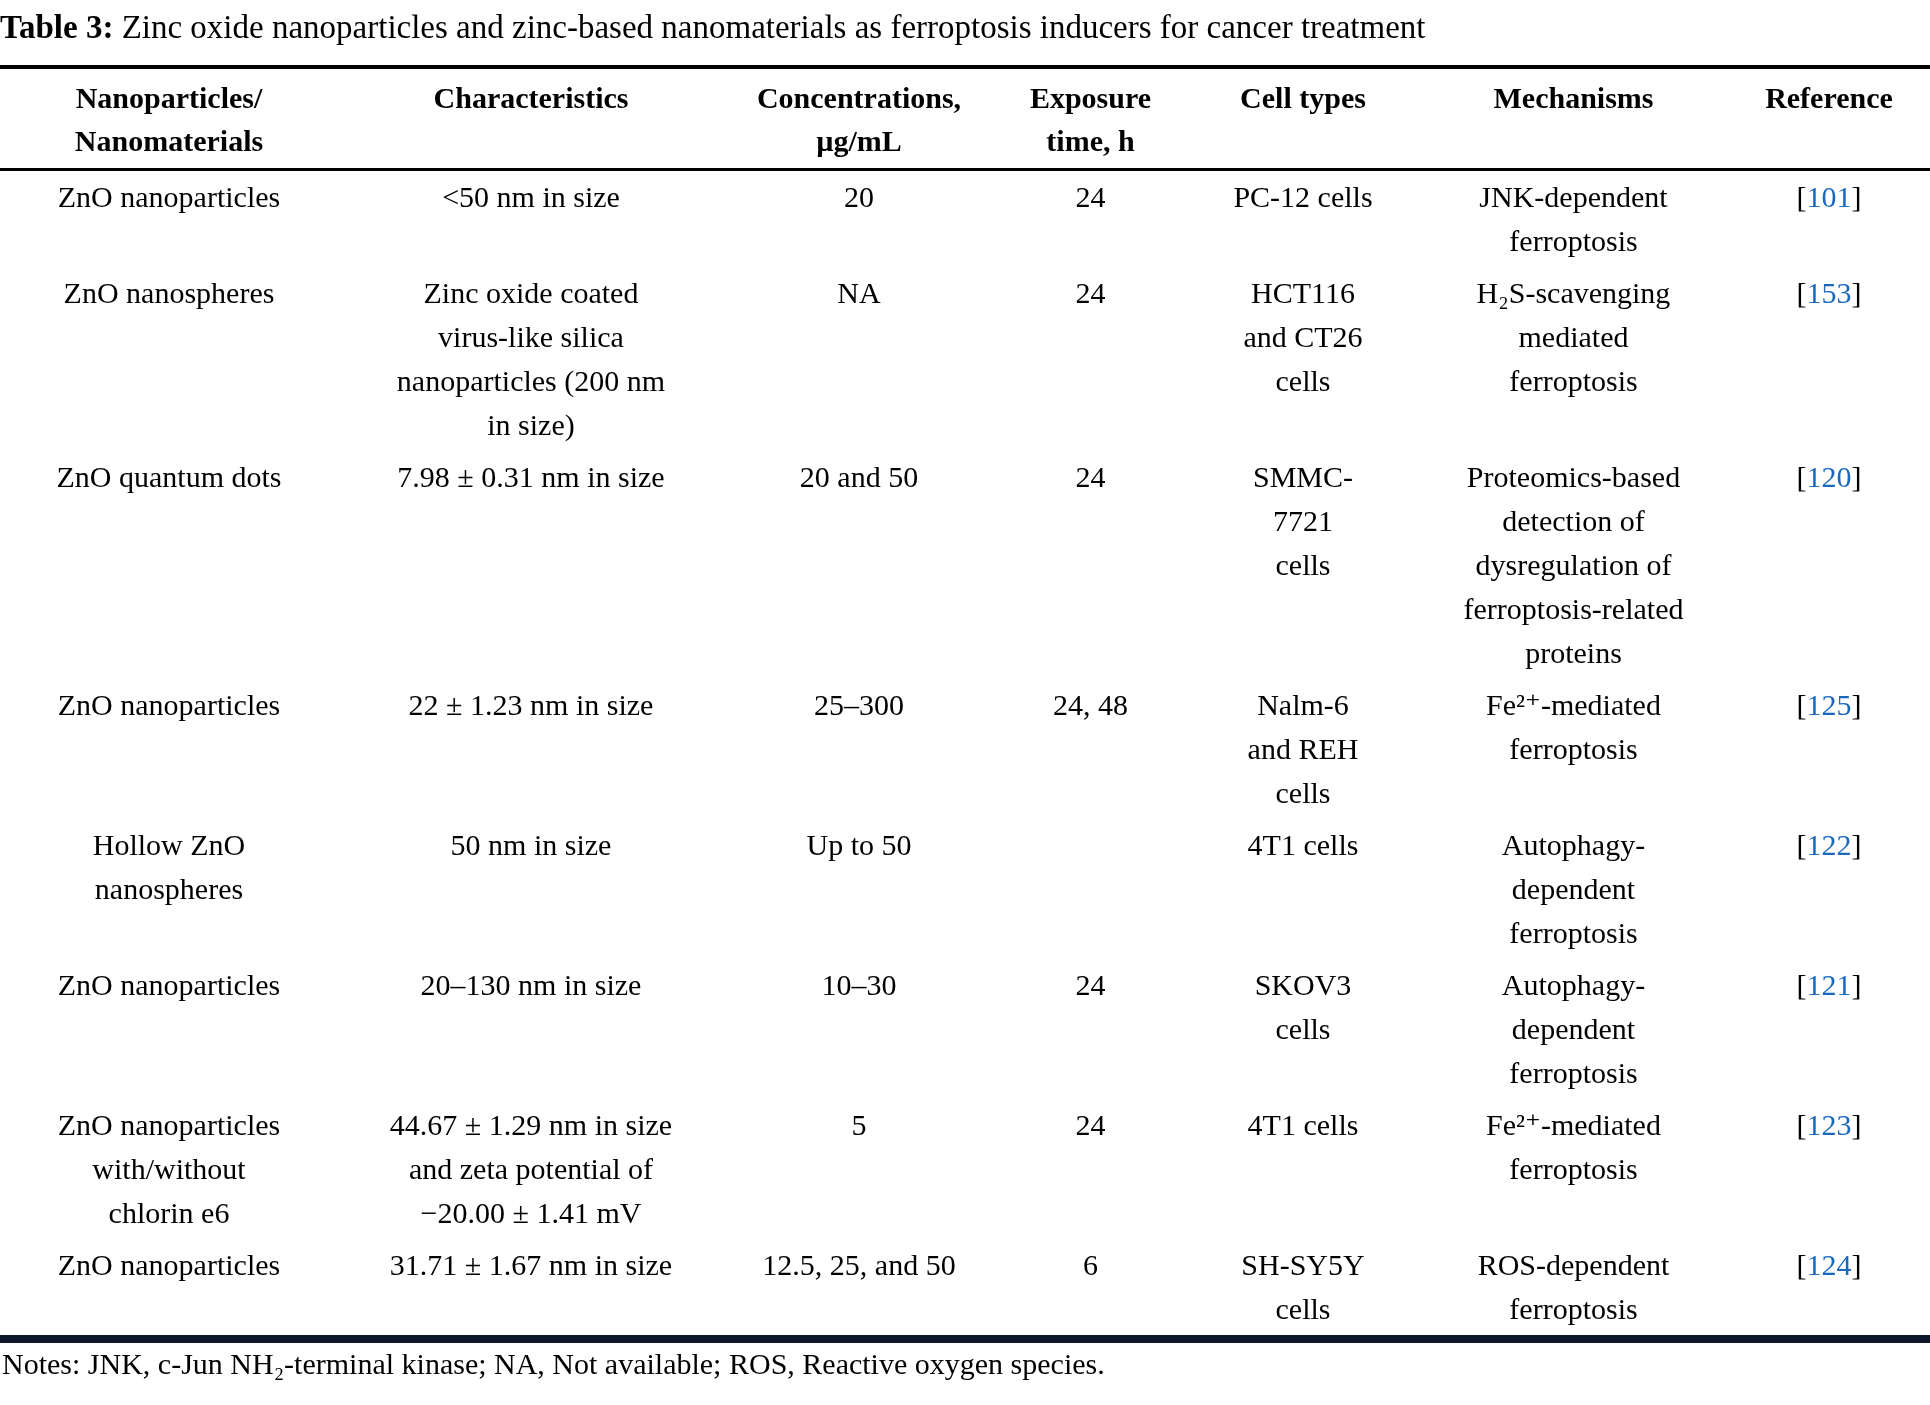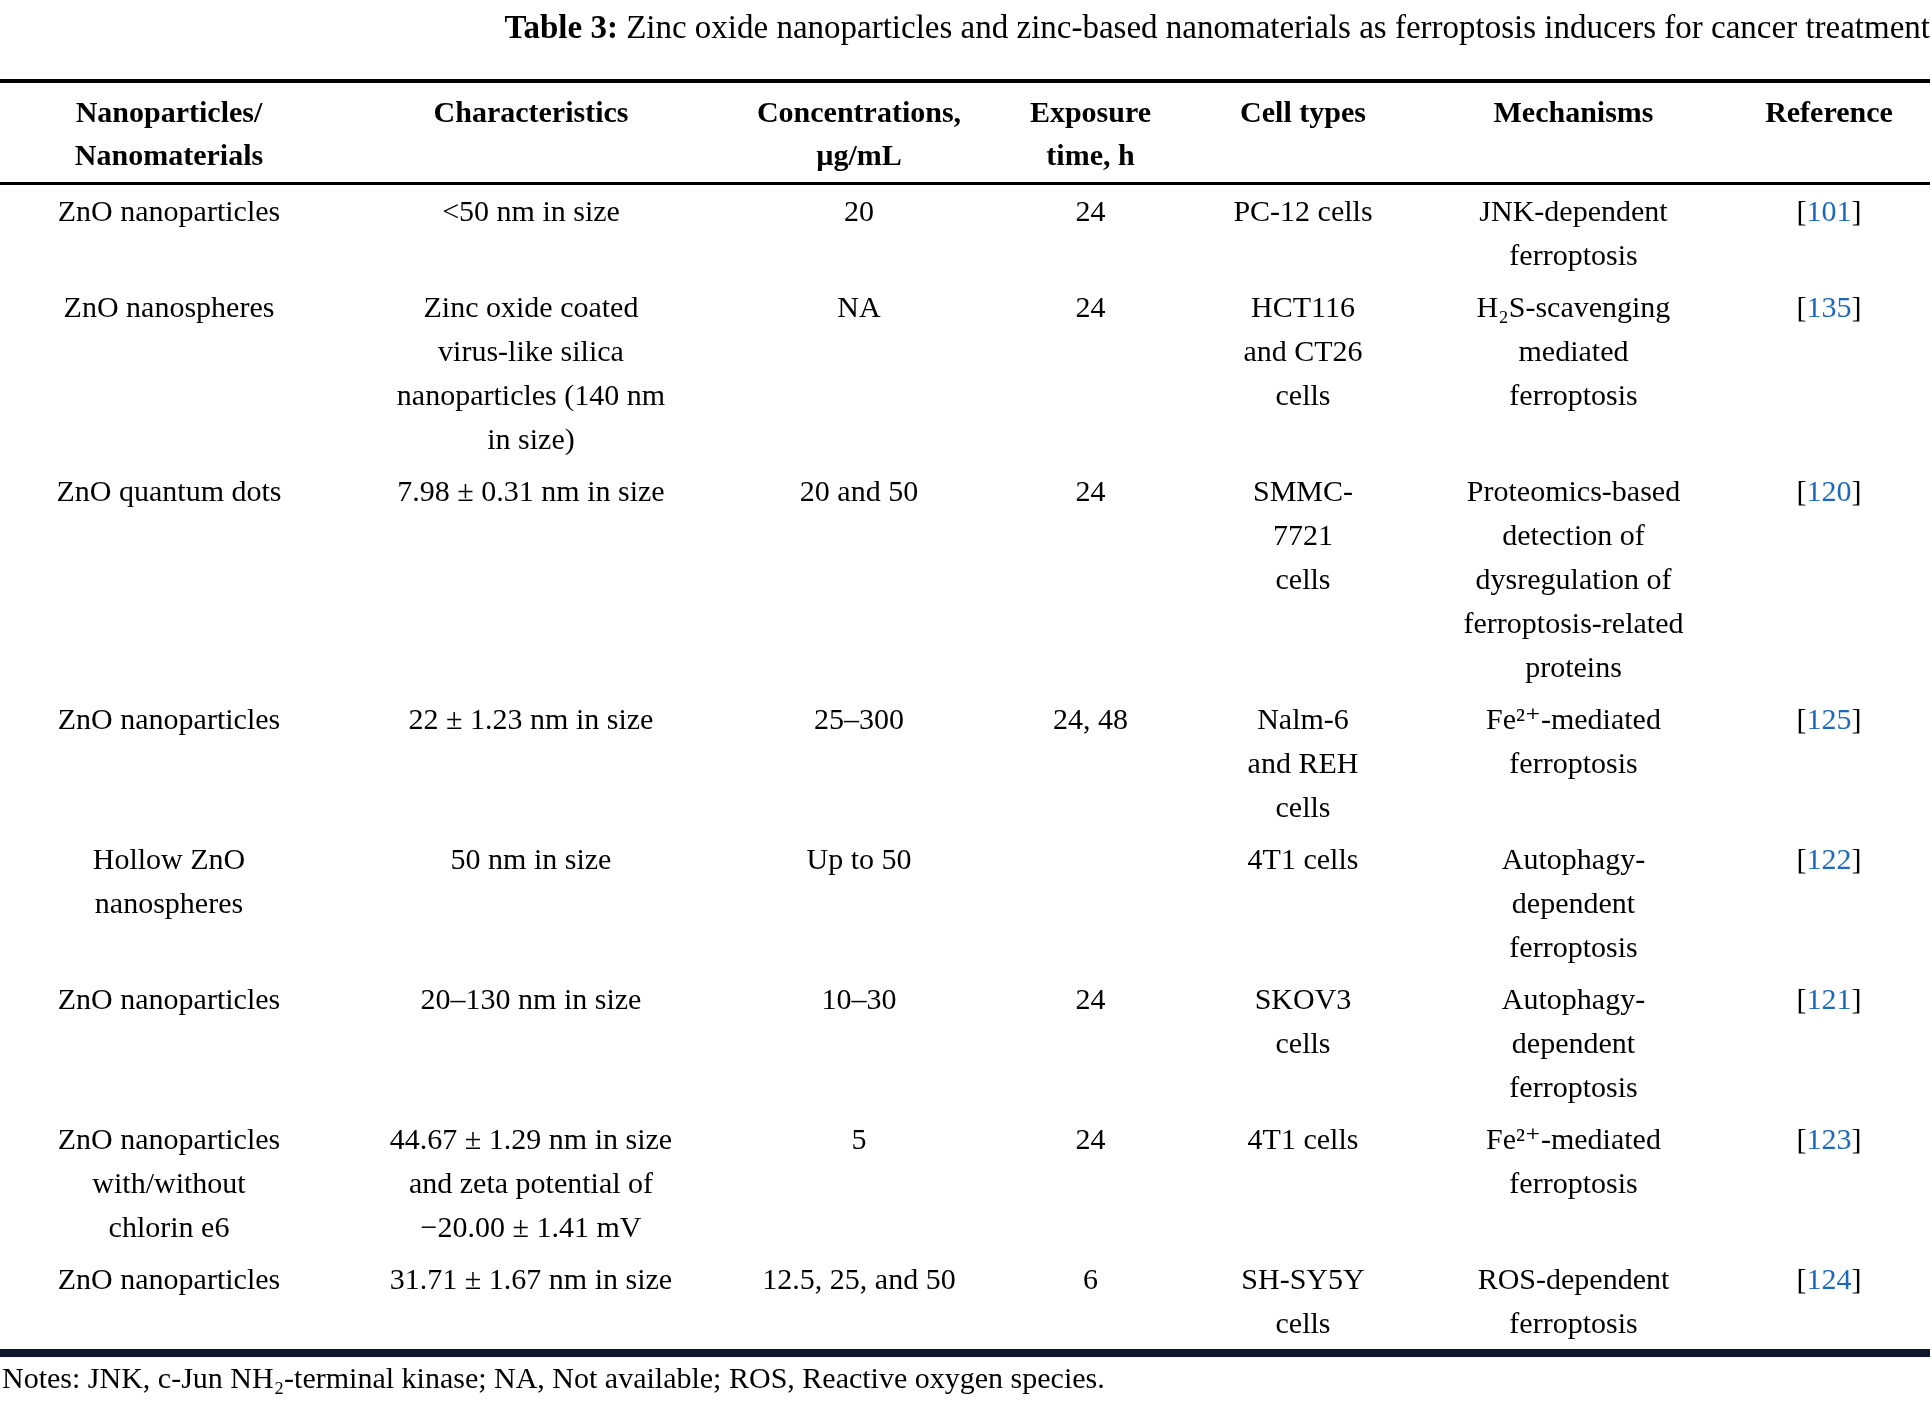--- a/index.html
+++ b/index.html
@@ -9,23 +9,23 @@
     color: #000000;
   }
   body {
     width: 1930px;
     height: 1405px;
     overflow: hidden;
     font-family: "Liberation Serif", "DejaVu Serif", serif;
   }
   .caption {
     box-sizing: border-box;
-    height: 79px;
+    height: 65px;
     padding-top: 7px;
-    text-align: right;
+    text-align: left;
     font-size: 33px;
     line-height: 40px;
     white-space: nowrap;
   }
   .caption .cap-label { font-weight: bold; }
   table.data-table {
     width: 1930px;
     table-layout: fixed;
     border-collapse: collapse;
     border-top: 4px solid #000;
@@ -101,31 +101,31 @@
     <td>24</td>
     <td>PC-12 cells</td>
     <td>JNK-dependent
 ferroptosis</td>
     <td><span>[</span><a class="ref-link">101</a><span>]</span></td>
   </tr>
       <tr>
     <td>ZnO nanospheres</td>
     <td>Zinc oxide coated
 virus-like silica
-nanoparticles (140 nm
+nanoparticles (200 nm
 in size)</td>
     <td>NA</td>
     <td>24</td>
     <td>HCT116
 and CT26
 cells</td>
     <td>H₂S-scavenging
 mediated
 ferroptosis</td>
-    <td><span>[</span><a class="ref-link">135</a><span>]</span></td>
+    <td><span>[</span><a class="ref-link">153</a><span>]</span></td>
   </tr>
       <tr>
     <td>ZnO quantum dots</td>
     <td>7.98 ± 0.31 nm in size</td>
     <td>20 and 50</td>
     <td>24</td>
     <td>SMMC-
 7721
 cells</td>
     <td>Proteomics-based

